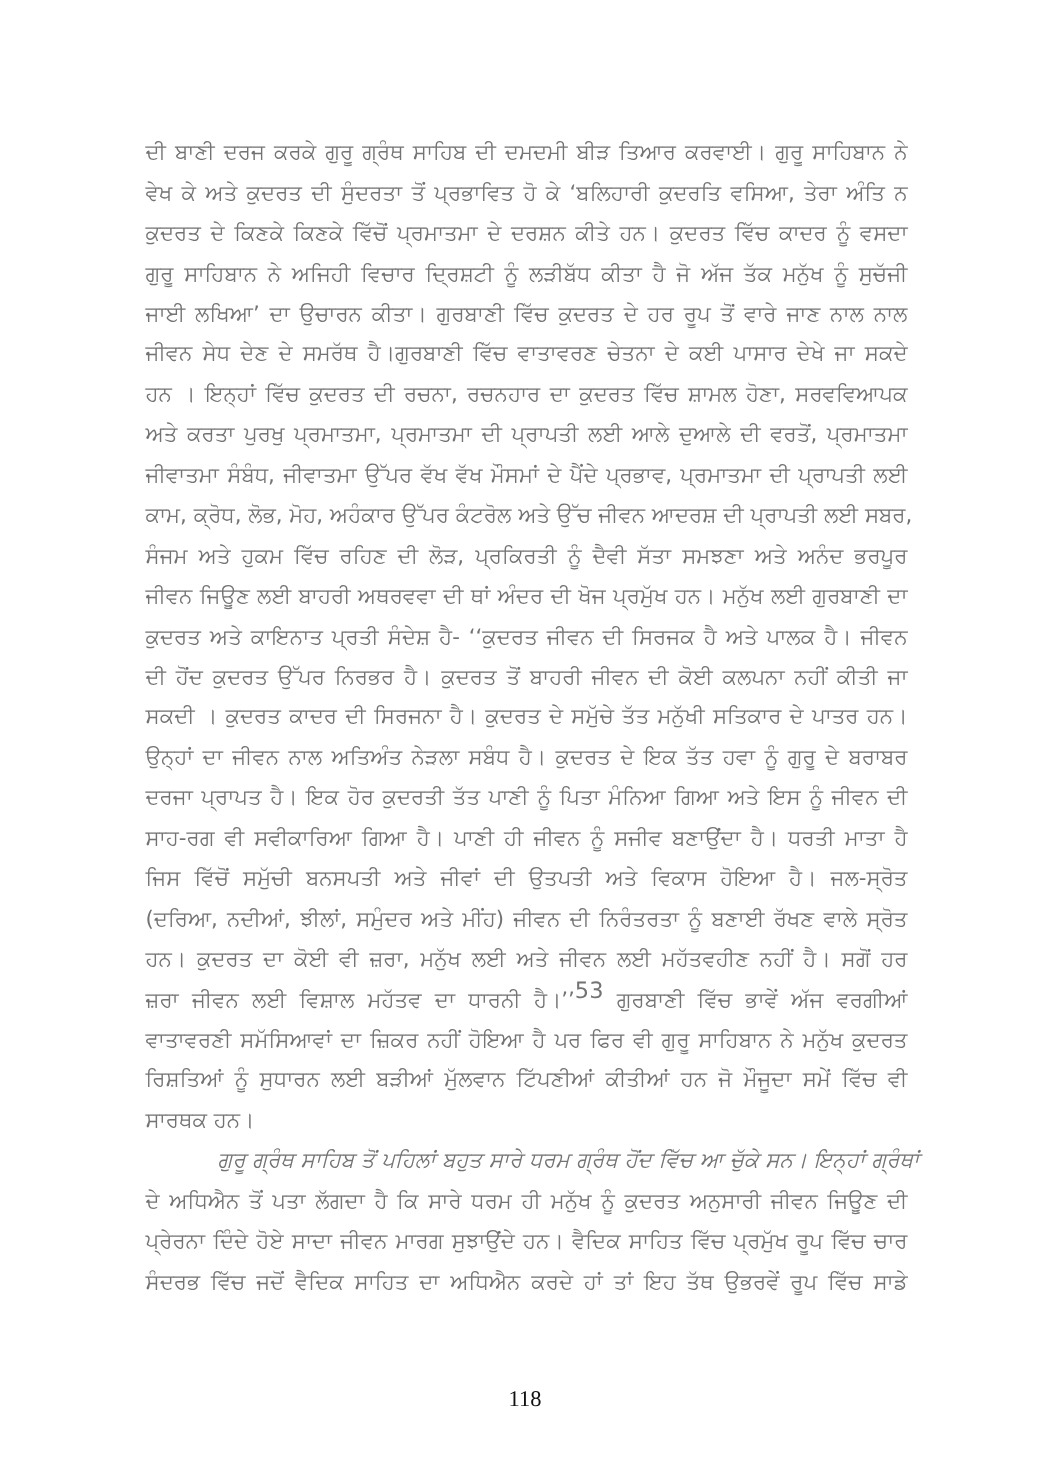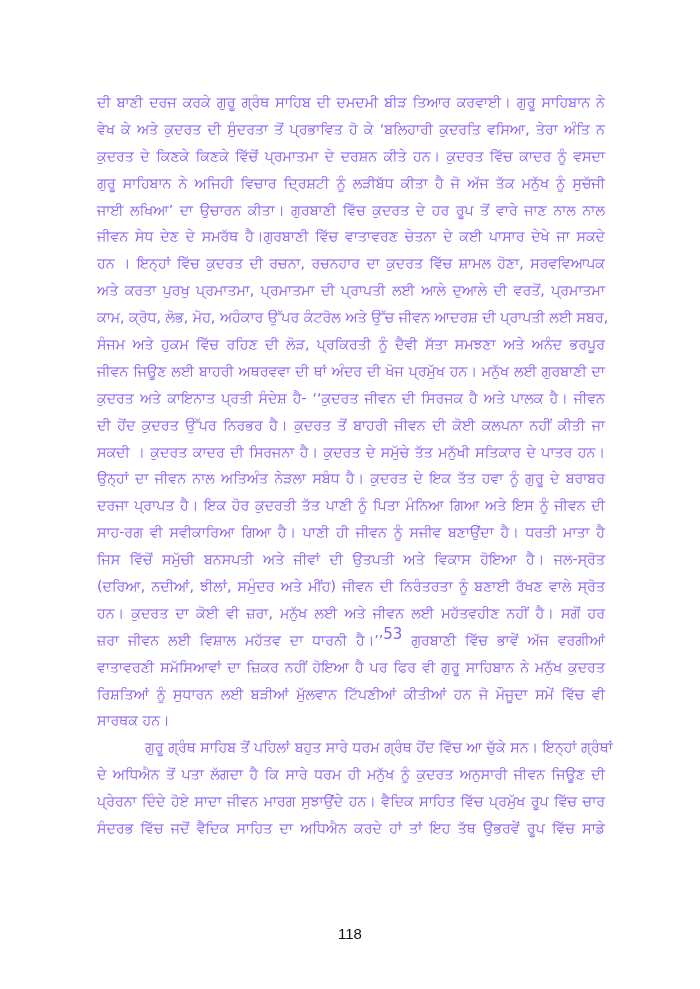--- a/index.html
+++ b/index.html
@@ -3,47 +3,48 @@
   <meta charset="utf-8">
   <style>
     html, body { margin: 0; padding: 0; background: #ffffff; }
     body { width: 700px; height: 989px; position: relative; overflow: hidden; }
     .page {
       position: absolute; left: 0; top: 0; width: 700px; height: 989px; background: #ffffff;
     }
     .text-block {
       position: absolute; left: 97px; top: 89px; width: 508px;
       font-family: "DejaVu Sans", sans-serif;
-      font-size: 14.2px; color: #8b5cf6;
+      font-size: 14.2px; color: #737373;
     }
     .line {
       height: 26.9px; line-height: 26.9px;
       white-space: nowrap; text-align: justify; text-align-last: justify;
       overflow: visible;
     }
     .line.last { text-align-last: left; }
-    .line.indent { padding-left: 48px; }
+    .line.indent { padding-left: 48px; font-style: italic; }
     .page-number {
       position: absolute; left: 0; width: 700px; top: 925px; text-align: center;
-      font-family: Liberation Sans, sans-serif; font-size: 15px; color: #111;
+      font-family: Liberation Serif, serif; font-size: 15px; color: #111;
     }
   </style>
 </head>
 <body>
 
 <div class="page">
   <div class="text-block">
     <div class="line">ਦੀ ਬਾਣੀ ਦਰਜ ਕਰਕੇ ਗੁਰੂ ਗ੍ਰੰਥ ਸਾਹਿਬ ਦੀ ਦਮਦਮੀ ਬੀੜ ਤਿਆਰ ਕਰਵਾਈ। ਗੁਰੂ ਸਾਹਿਬਾਨ ਨੇ</div>
     <div class="line">ਵੇਖ ਕੇ ਅਤੇ ਕੁਦਰਤ ਦੀ ਸੁੰਦਰਤਾ ਤੋਂ ਪ੍ਰਭਾਵਿਤ ਹੋ ਕੇ ‘ਬਲਿਹਾਰੀ ਕੁਦਰਤਿ ਵਸਿਆ, ਤੇਰਾ ਅੰਤਿ ਨ</div>
     <div class="line">ਕੁਦਰਤ ਦੇ ਕਿਣਕੇ ਕਿਣਕੇ ਵਿੱਚੋਂ ਪ੍ਰਮਾਤਮਾ ਦੇ ਦਰਸ਼ਨ ਕੀਤੇ ਹਨ। ਕੁਦਰਤ ਵਿੱਚ ਕਾਦਰ ਨੂੰ ਵਸਦਾ</div>
     <div class="line">ਗੁਰੂ ਸਾਹਿਬਾਨ ਨੇ ਅਜਿਹੀ ਵਿਚਾਰ ਦ੍ਰਿਸ਼ਟੀ ਨੂੰ ਲੜੀਬੱਧ ਕੀਤਾ ਹੈ ਜੋ ਅੱਜ ਤੱਕ ਮਨੁੱਖ ਨੂੰ ਸੁਚੱਜੀ</div>
     <div class="line">ਜਾਈ ਲਖਿਆ’ ਦਾ ਉਚਾਰਨ ਕੀਤਾ। ਗੁਰਬਾਣੀ ਵਿੱਚ ਕੁਦਰਤ ਦੇ ਹਰ ਰੂਪ ਤੋਂ ਵਾਰੇ ਜਾਣ ਨਾਲ ਨਾਲ</div>
     <div class="line">ਜੀਵਨ ਸੇਧ ਦੇਣ ਦੇ ਸਮਰੱਥ ਹੈ।ਗੁਰਬਾਣੀ ਵਿੱਚ ਵਾਤਾਵਰਣ ਚੇਤਨਾ ਦੇ ਕਈ ਪਾਸਾਰ ਦੇਖੇ ਜਾ ਸਕਦੇ</div>
     <div class="line">ਹਨ । ਇਨ੍ਹਾਂ ਵਿੱਚ ਕੁਦਰਤ ਦੀ ਰਚਨਾ, ਰਚਨਹਾਰ ਦਾ ਕੁਦਰਤ ਵਿੱਚ ਸ਼ਾਮਲ ਹੋਣਾ, ਸਰਵਵਿਆਪਕ</div>
     <div class="line">ਅਤੇ ਕਰਤਾ ਪੁਰਖੁ ਪ੍ਰਮਾਤਮਾ, ਪ੍ਰਮਾਤਮਾ ਦੀ ਪ੍ਰਾਪਤੀ ਲਈ ਆਲੇ ਦੁਆਲੇ ਦੀ ਵਰਤੋਂ, ਪ੍ਰਮਾਤਮਾ</div>
+    <div class="line">ਜੀਵਾਤਮਾ ਸੰਬੰਧ, ਜੀਵਾਤਮਾ ਉੱਪਰ ਵੱਖ ਵੱਖ ਮੌਸਮਾਂ ਦੇ ਪੈਂਦੇ ਪ੍ਰਭਾਵ, ਪ੍ਰਮਾਤਮਾ ਦੀ ਪ੍ਰਾਪਤੀ ਲਈ</div>
     <div class="line">ਕਾਮ, ਕ੍ਰੋਧ, ਲੋਭ, ਮੋਹ, ਅਹੰਕਾਰ ਉੱਪਰ ਕੰਟਰੋਲ ਅਤੇ ਉੱਚ ਜੀਵਨ ਆਦਰਸ਼ ਦੀ ਪ੍ਰਾਪਤੀ ਲਈ ਸਬਰ,</div>
     <div class="line">ਸੰਜਮ ਅਤੇ ਹੁਕਮ ਵਿੱਚ ਰਹਿਣ ਦੀ ਲੋੜ, ਪ੍ਰਕਿਰਤੀ ਨੂੰ ਦੈਵੀ ਸੱਤਾ ਸਮਝਣਾ ਅਤੇ ਅਨੰਦ ਭਰਪੂਰ</div>
     <div class="line">ਜੀਵਨ ਜਿਊਣ ਲਈ ਬਾਹਰੀ ਅਥਰਵਵਾ ਦੀ ਥਾਂ ਅੰਦਰ ਦੀ ਖੋਜ ਪ੍ਰਮੁੱਖ ਹਨ। ਮਨੁੱਖ ਲਈ ਗੁਰਬਾਣੀ ਦਾ</div>
     <div class="line">ਕੁਦਰਤ ਅਤੇ ਕਾਇਨਾਤ ਪ੍ਰਤੀ ਸੰਦੇਸ਼ ਹੈ- ‘‘ਕੁਦਰਤ ਜੀਵਨ ਦੀ ਸਿਰਜਕ ਹੈ ਅਤੇ ਪਾਲਕ ਹੈ। ਜੀਵਨ</div>
     <div class="line">ਦੀ ਹੋਂਦ ਕੁਦਰਤ ਉੱਪਰ ਨਿਰਭਰ ਹੈ। ਕੁਦਰਤ ਤੋਂ ਬਾਹਰੀ ਜੀਵਨ ਦੀ ਕੋਈ ਕਲਪਨਾ ਨਹੀਂ ਕੀਤੀ ਜਾ</div>
     <div class="line">ਸਕਦੀ । ਕੁਦਰਤ ਕਾਦਰ ਦੀ ਸਿਰਜਨਾ ਹੈ। ਕੁਦਰਤ ਦੇ ਸਮੁੱਚੇ ਤੱਤ ਮਨੁੱਖੀ ਸਤਿਕਾਰ ਦੇ ਪਾਤਰ ਹਨ।</div>
     <div class="line">ਉਨ੍ਹਾਂ ਦਾ ਜੀਵਨ ਨਾਲ ਅਤਿਅੰਤ ਨੇੜਲਾ ਸਬੰਧ ਹੈ। ਕੁਦਰਤ ਦੇ ਇਕ ਤੱਤ ਹਵਾ ਨੂੰ ਗੁਰੂ ਦੇ ਬਰਾਬਰ</div>
     <div class="line">ਦਰਜਾ ਪ੍ਰਾਪਤ ਹੈ। ਇਕ ਹੋਰ ਕੁਦਰਤੀ ਤੱਤ ਪਾਣੀ ਨੂੰ ਪਿਤਾ ਮੰਨਿਆ ਗਿਆ ਅਤੇ ਇਸ ਨੂੰ ਜੀਵਨ ਦੀ</div>
     <div class="line">ਸਾਹ-ਰਗ ਵੀ ਸਵੀਕਾਰਿਆ ਗਿਆ ਹੈ। ਪਾਣੀ ਹੀ ਜੀਵਨ ਨੂੰ ਸਜੀਵ ਬਣਾਉਂਦਾ ਹੈ। ਧਰਤੀ ਮਾਤਾ ਹੈ</div>
     <div class="line">ਜਿਸ ਵਿੱਚੋਂ ਸਮੁੱਚੀ ਬਨਸਪਤੀ ਅਤੇ ਜੀਵਾਂ ਦੀ ਉਤਪਤੀ ਅਤੇ ਵਿਕਾਸ ਹੋਇਆ ਹੈ। ਜਲ-ਸ੍ਰੋਤ</div>

